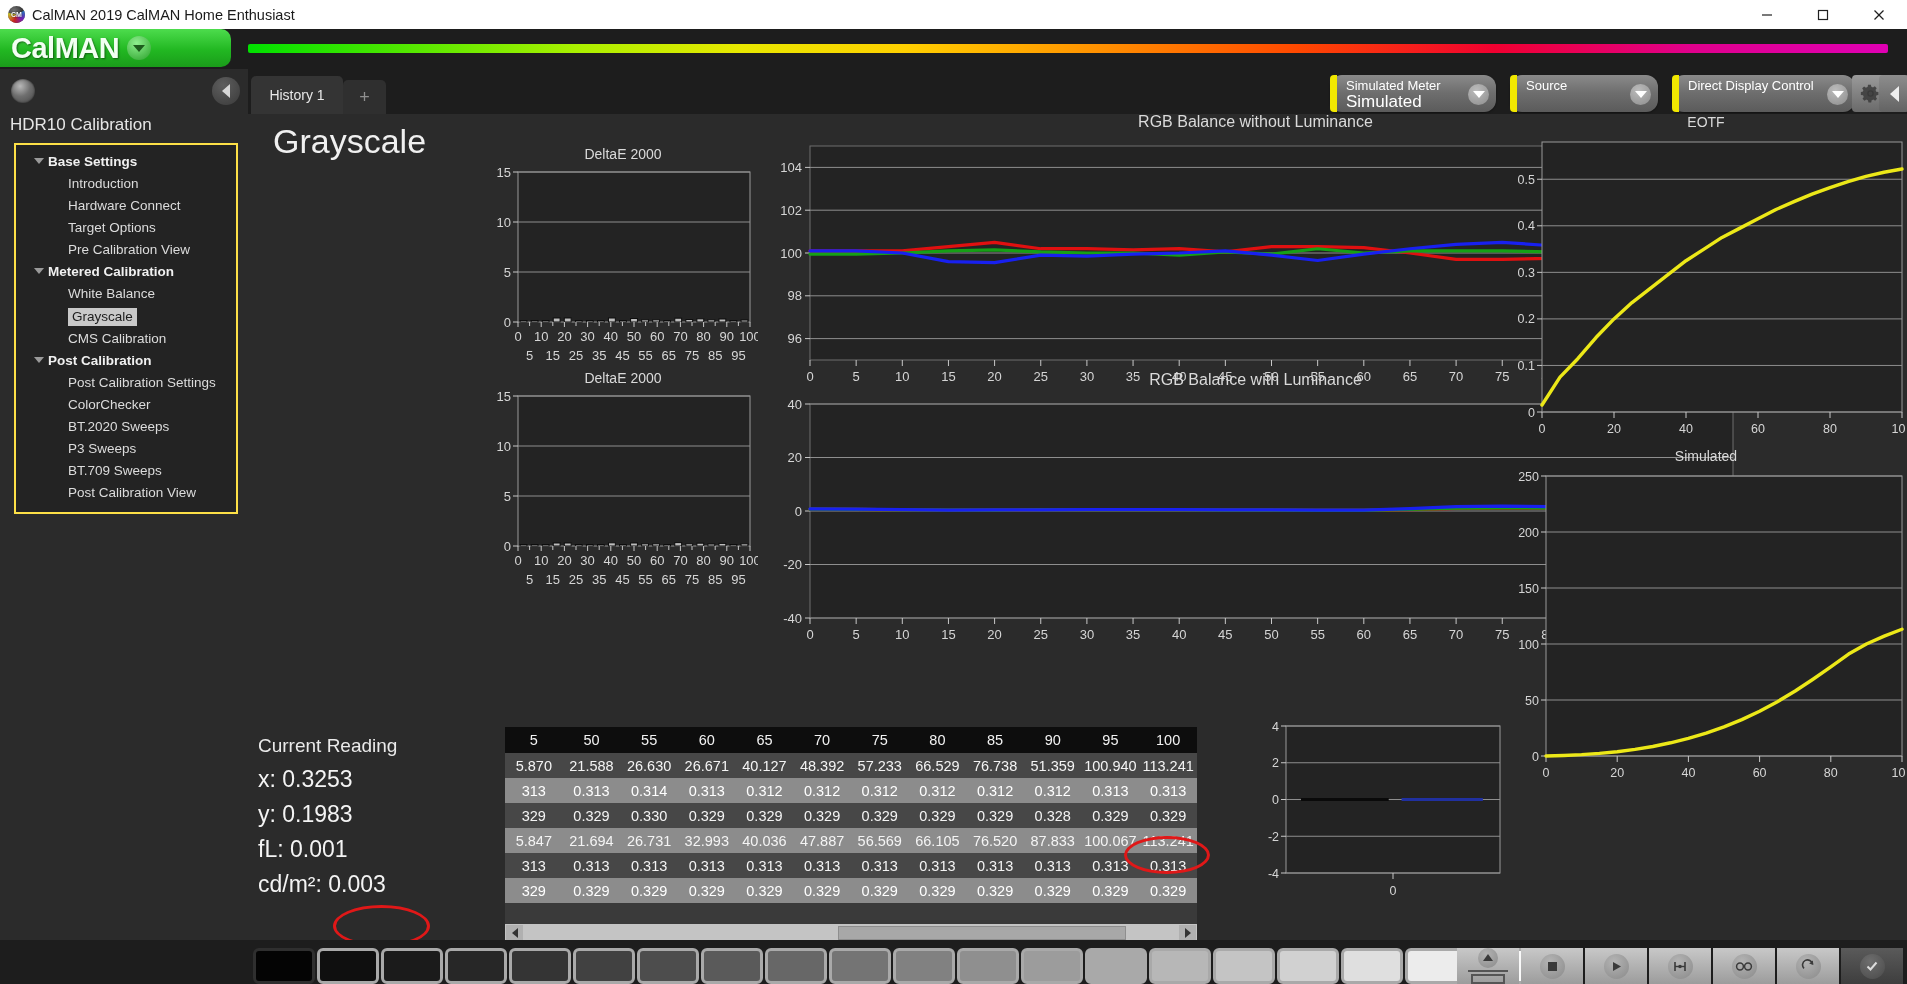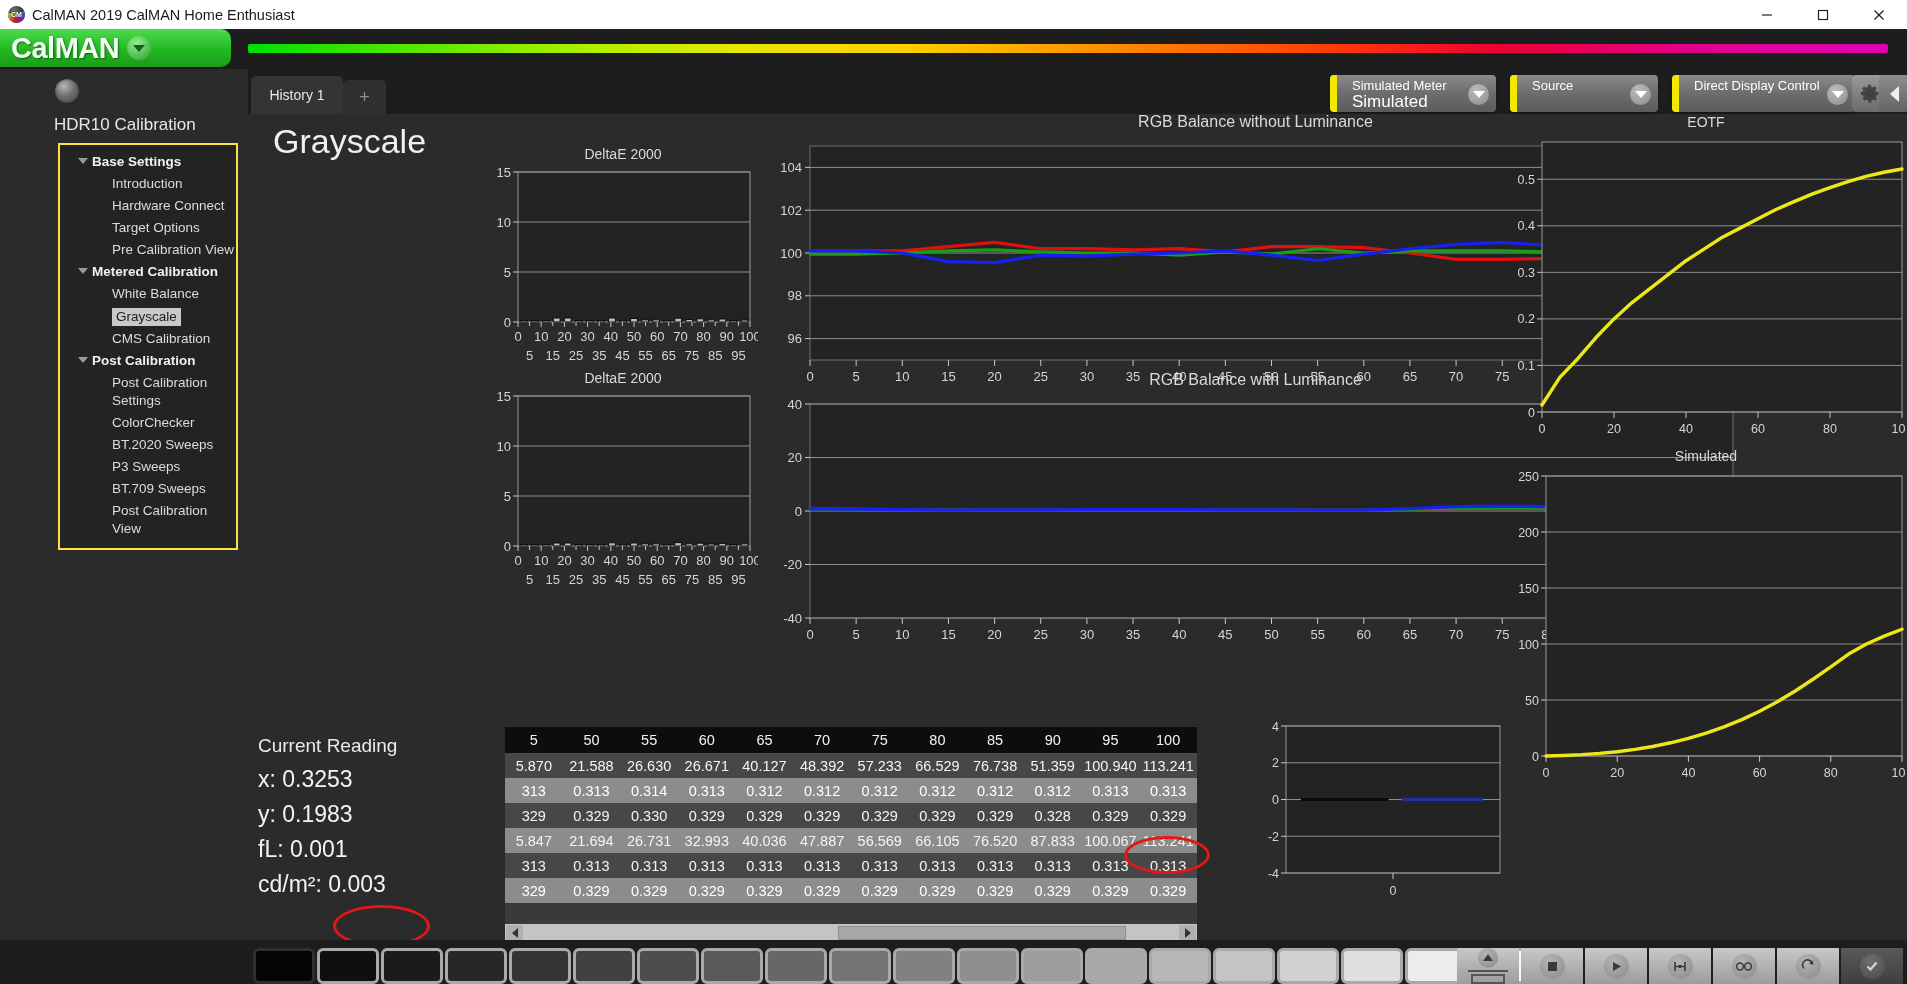--- a/index.html
+++ b/index.html
@@ -72,21 +72,20 @@
     background: linear-gradient(90deg,
       #00e000 0%, #55e800 10%, #aaf000 20%, #e8e800 30%,
       #ffd000 40%, #ff9000 52%, #ff4800 64%, #f00030 76%,
       #e0008c 88%, #e000b4 100%);
   }
 
   
   .sidebar {
     position: absolute; left: 0; top: 69px; width: 248px; height: 894px;
     background: #2b2b2b;
-    padding-left: 44px;
   }
   .sb-top { position: relative; height: 44px; }
   .sb-knob {
     position: absolute; left: 11px; top: 10px; width: 24px; height: 24px; border-radius: 50%;
     background: radial-gradient(circle at 38% 30%, #b8b8b8 0%, #6f6f6f 45%, #454545 100%);
     box-shadow: inset 0 0 2px #222;
   }
   .sb-collapse {
     position: absolute; left: 212px; top: 8px; width: 28px; height: 28px; border-radius: 50%;
     background: radial-gradient(circle at 40% 30%, #5e5e5e, #3a3a3a);
@@ -135,21 +134,21 @@
   .tab-add {
     position: absolute; left: 95px; top: 11px; width: 43px; height: 34px;
     background: #2f2f2f; border-radius: 5px 5px 0 0;
     display: flex; align-items: center; justify-content: center;
     color: #8f8f8f; font-size: 18px;
   }
   .dropdowns { position: absolute; right: 52px; top: 6px; display: flex; gap: 14px; }
   .dd {
     position: relative; height: 37px;
     background: linear-gradient(180deg, #8a8a8a 0%, #6e6e6e 48%, #5b5b5b 100%);
-    border-radius: 4px; padding: 3px 36px 0 22px;
+    border-radius: 12px; padding: 3px 36px 0 16px;
     box-shadow: 0 1px 2px rgba(0,0,0,.4);
   }
   .dd::before {
     content: ""; position: absolute; left: 0; top: 0; bottom: 0; width: 7px;
     background: #f2e800; border-radius: 4px 0 0 4px;
   }
   .dd-l1 { font-size: 13px; color: #ffffff; line-height: 16px; white-space: nowrap; }
   .dd-l2 { font-size: 17px; color: #ffffff; line-height: 16px; white-space: nowrap; }
   .dd-arrow {
     position: absolute; right: 7px; top: 9px; width: 21px; height: 21px; border-radius: 50%;

